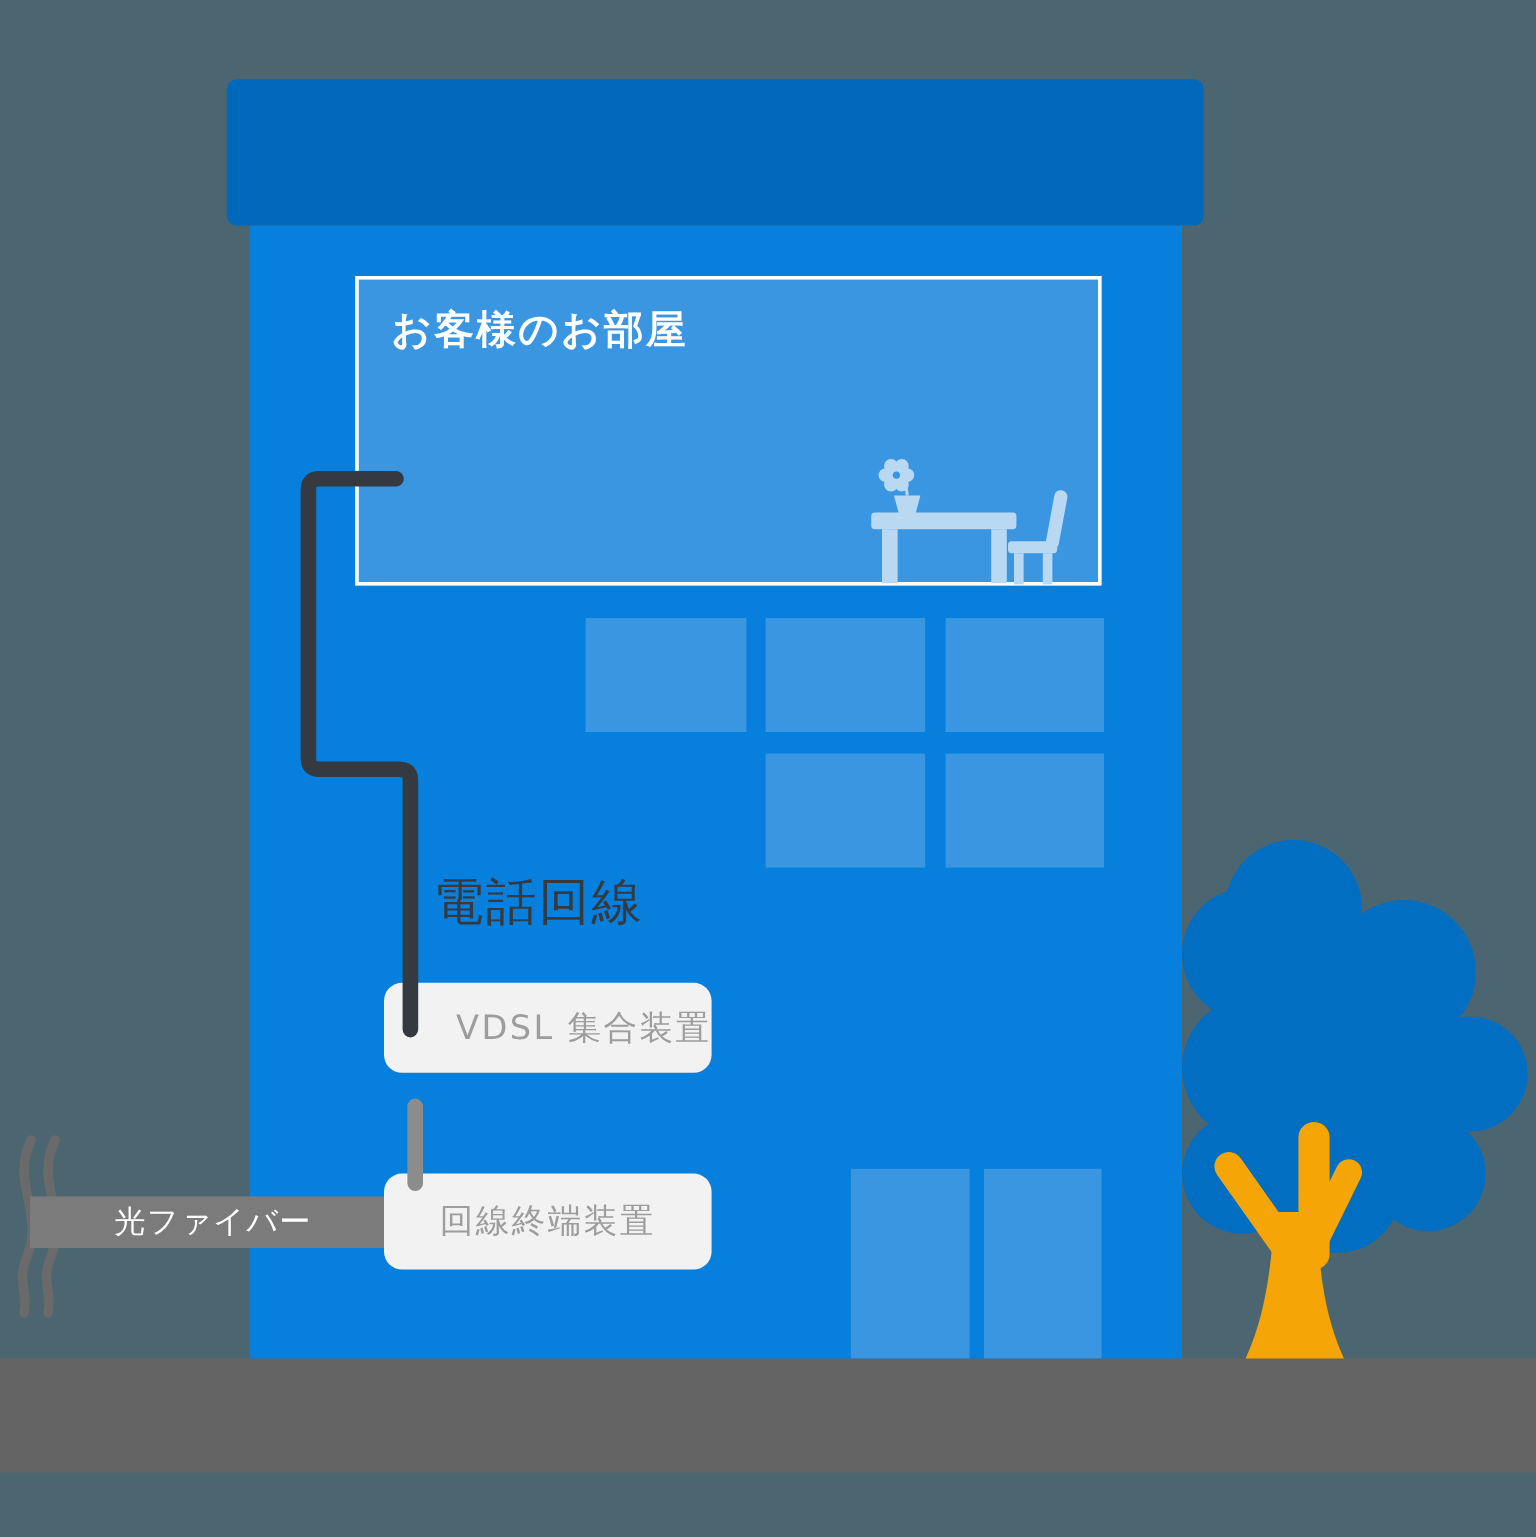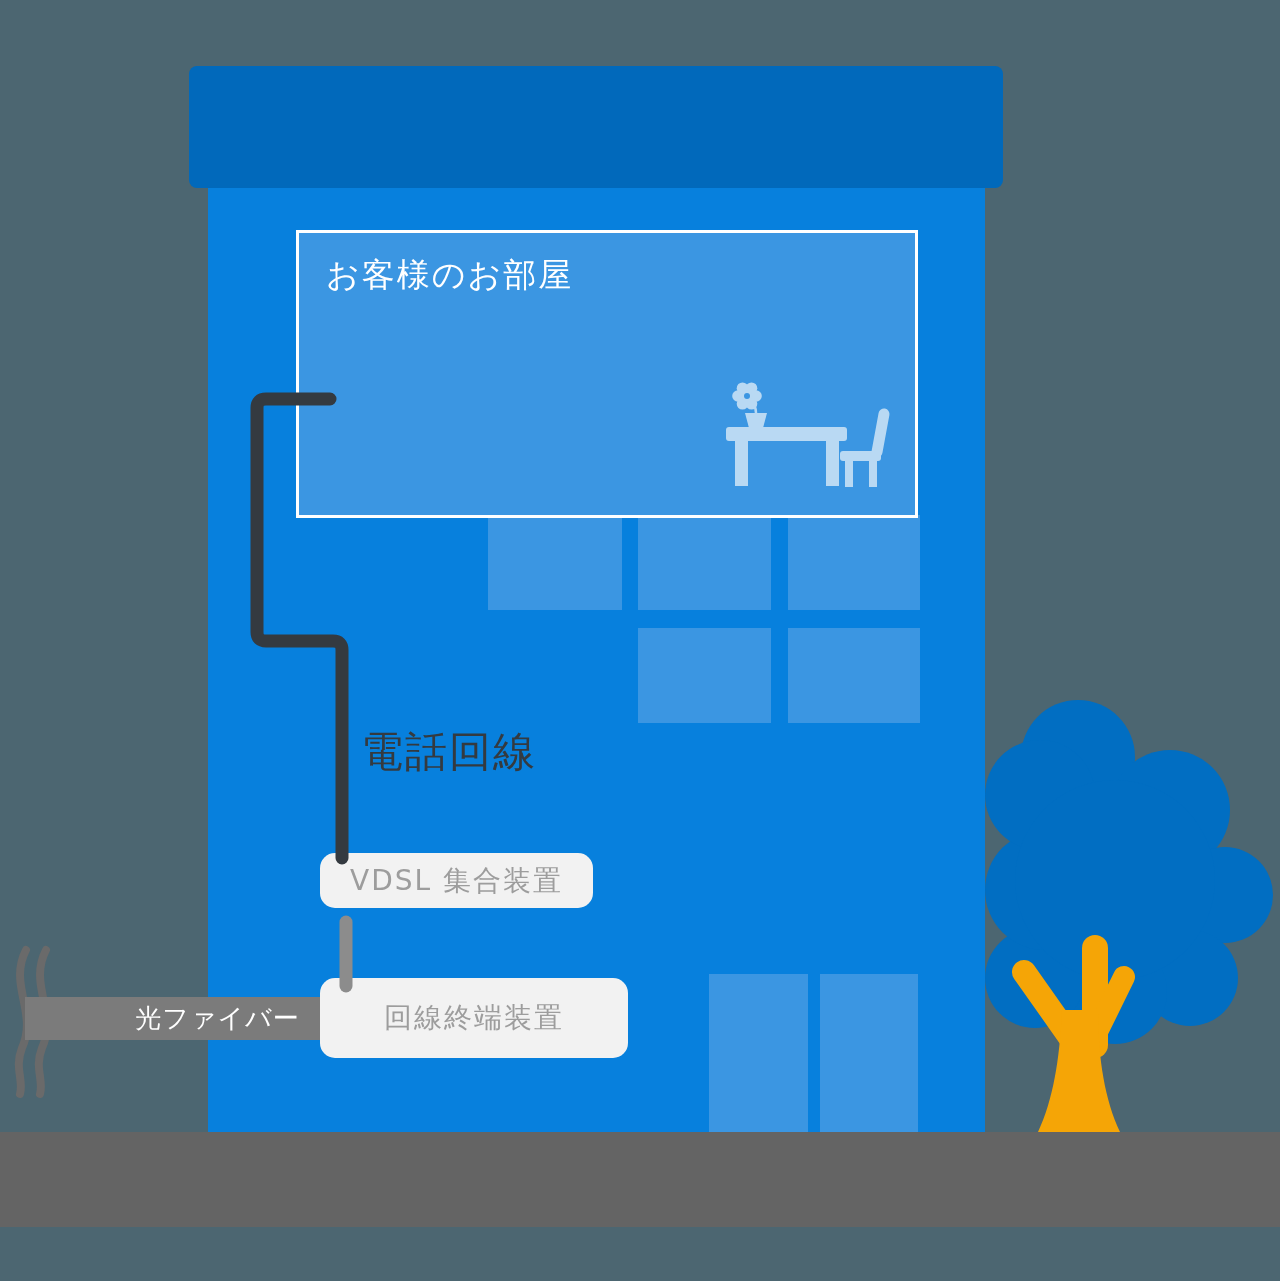--- a/index.html
+++ b/index.html
@@ -27,40 +27,40 @@
   .w5{left:788px;top:628px;width:132px;height:95px;}
   .door{background:var(--window);}
   .d1{left:709px;top:974px;width:99px;height:158px;}
   .d2{left:820px;top:974px;width:98px;height:158px;}
 
   .tree-svg{left:980px;top:700px;width:300px;height:435px;}
   .fill-foliage{fill:var(--tree-foliage);}
   .trunk-stroke{stroke:var(--tree-trunk);stroke-linecap:round;fill:none;}
   .fill-trunk{fill:var(--tree-trunk);}
 
-  .room{left:296px;top:230px;width:622px;height:288px;background:var(--room-interior);
-        border:3px solid var(--white);box-sizing:border-box;}
+  .room{left:296px;top:230px;width:622px;height:258px;background:var(--room-interior);
+        border:3px solid var(--white);box-sizing:border-box;font-weight:bold;}
   .room-label{position:absolute;left:27px;top:20px;color:var(--white);
         font-size:33px;letter-spacing:2px;white-space:nowrap;}
 
   .modem{left:318px;top:333px;width:375px;height:134px;background:var(--device-dark);
         border-radius:14px;display:flex;align-items:center;justify-content:center;}
   .modem span{color:var(--white);font-size:33px;font-weight:bold;letter-spacing:1px;white-space:nowrap;}
 
   .phone-label{left:361px;top:729px;color:var(--device-dark);font-size:42px;
         font-weight:normal;letter-spacing:2px;white-space:nowrap;line-height:1.1;}
 
   .white-box{background:var(--label-box-bg);border-radius:15px;display:flex;
         align-items:center;justify-content:center;}
   .white-box span{color:var(--label-box-text);font-size:28px;letter-spacing:2px;white-space:nowrap;}
-  .aggregator{left:320px;top:853px;width:273px;height:55px;}
-  .terminal{left:320px;top:978px;width:308px;height:80px;}
+  .aggregator{left:320px;top:819px;width:273px;height:75px;justify-content:flex-end;}
+  .terminal{left:320px;top:978px;width:273px;height:80px;}
 
   .fiber-bar{left:25px;top:997px;width:305px;height:43px;background:var(--fiber-bar);
-        display:flex;align-items:center;justify-content:center;padding-left:40px;}
+        display:flex;align-items:center;justify-content:center;}
   .fiber-bar span{color:var(--white);font-size:26px;letter-spacing:1px;white-space:nowrap;}
   .squiggle-svg{left:0;top:940px;width:70px;height:165px;}
   .squiggle{stroke:var(--fiber-squiggle);stroke-width:8;fill:none;stroke-linecap:round;}
 
   .overlay-svg{left:0;top:0;width:1280px;height:1281px;pointer-events:none;}
   .cable{stroke:var(--cable-dark);stroke-width:13;fill:none;stroke-linecap:round;}
   .connector{stroke:var(--connector-gray);stroke-width:13;fill:none;stroke-linecap:round;}
   .fill-furn{fill:var(--furniture-light);}
   .stem{stroke:var(--furniture-light);stroke-width:2.5;fill:none;}
   .chair-back{stroke:var(--furniture-light);stroke-width:11;stroke-linecap:round;}

